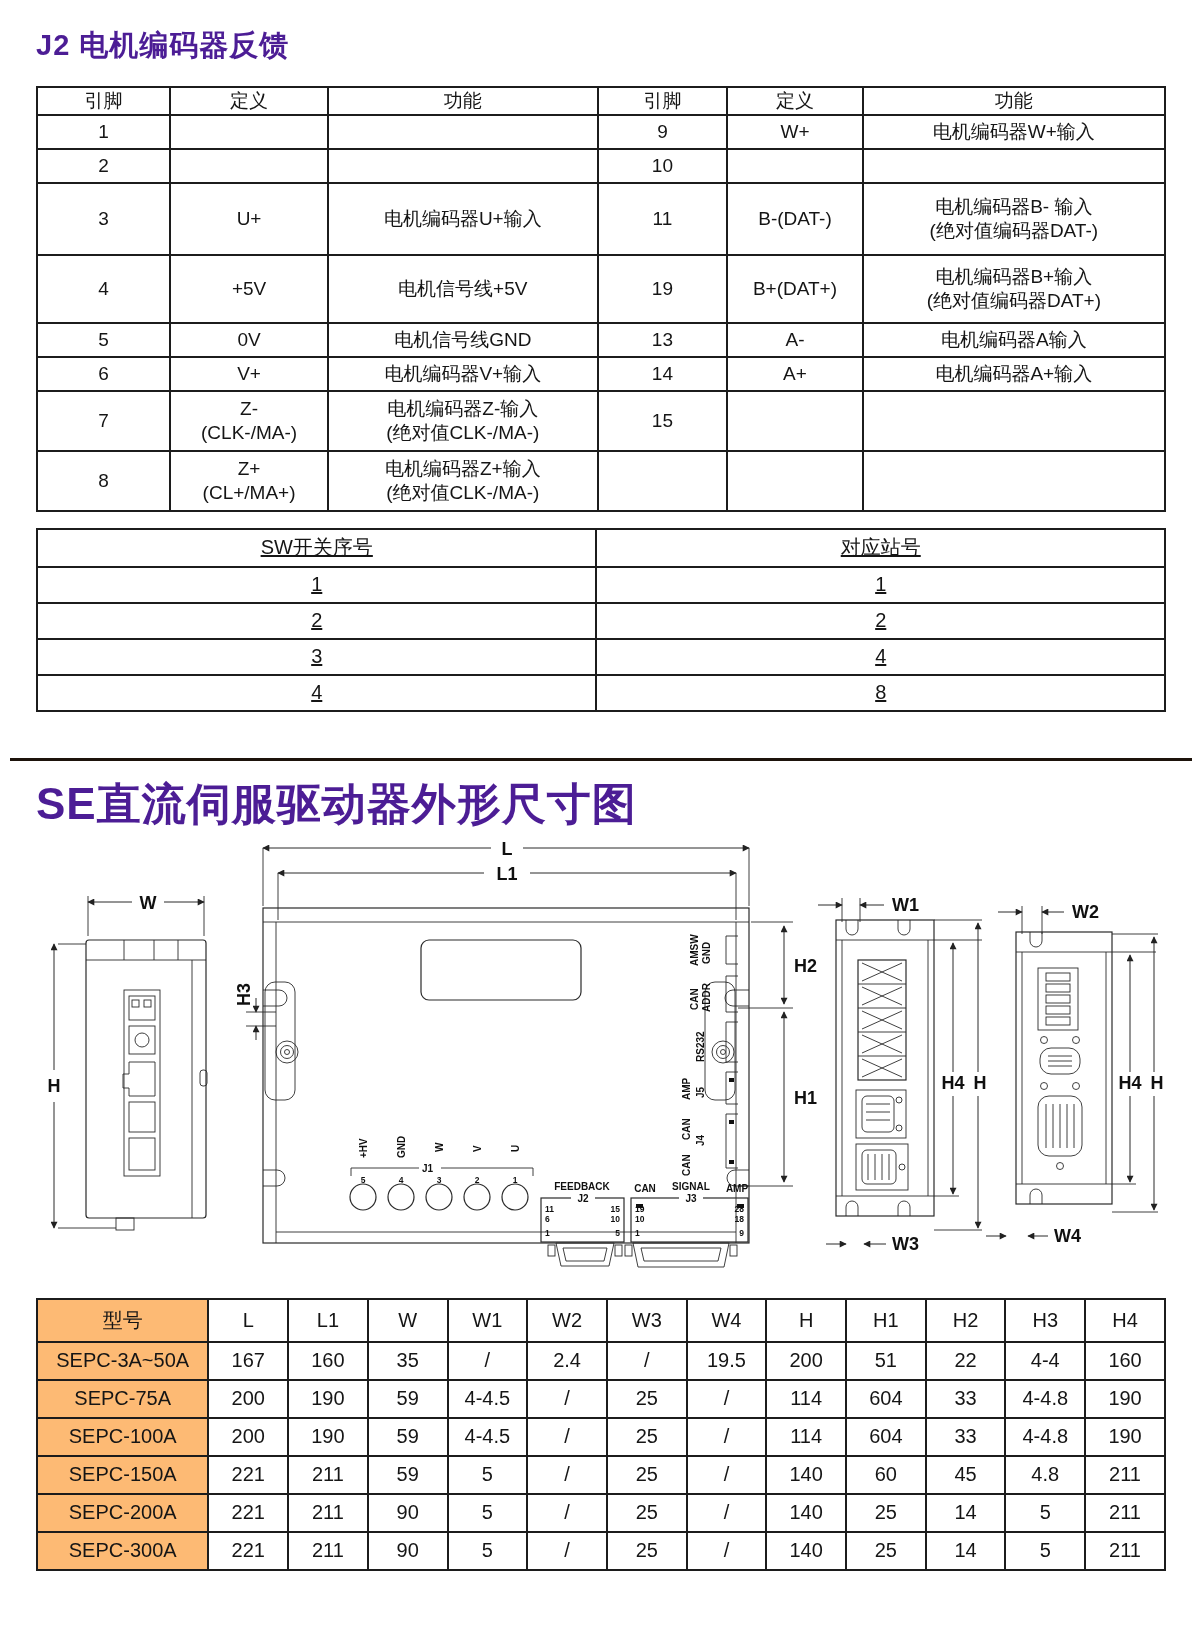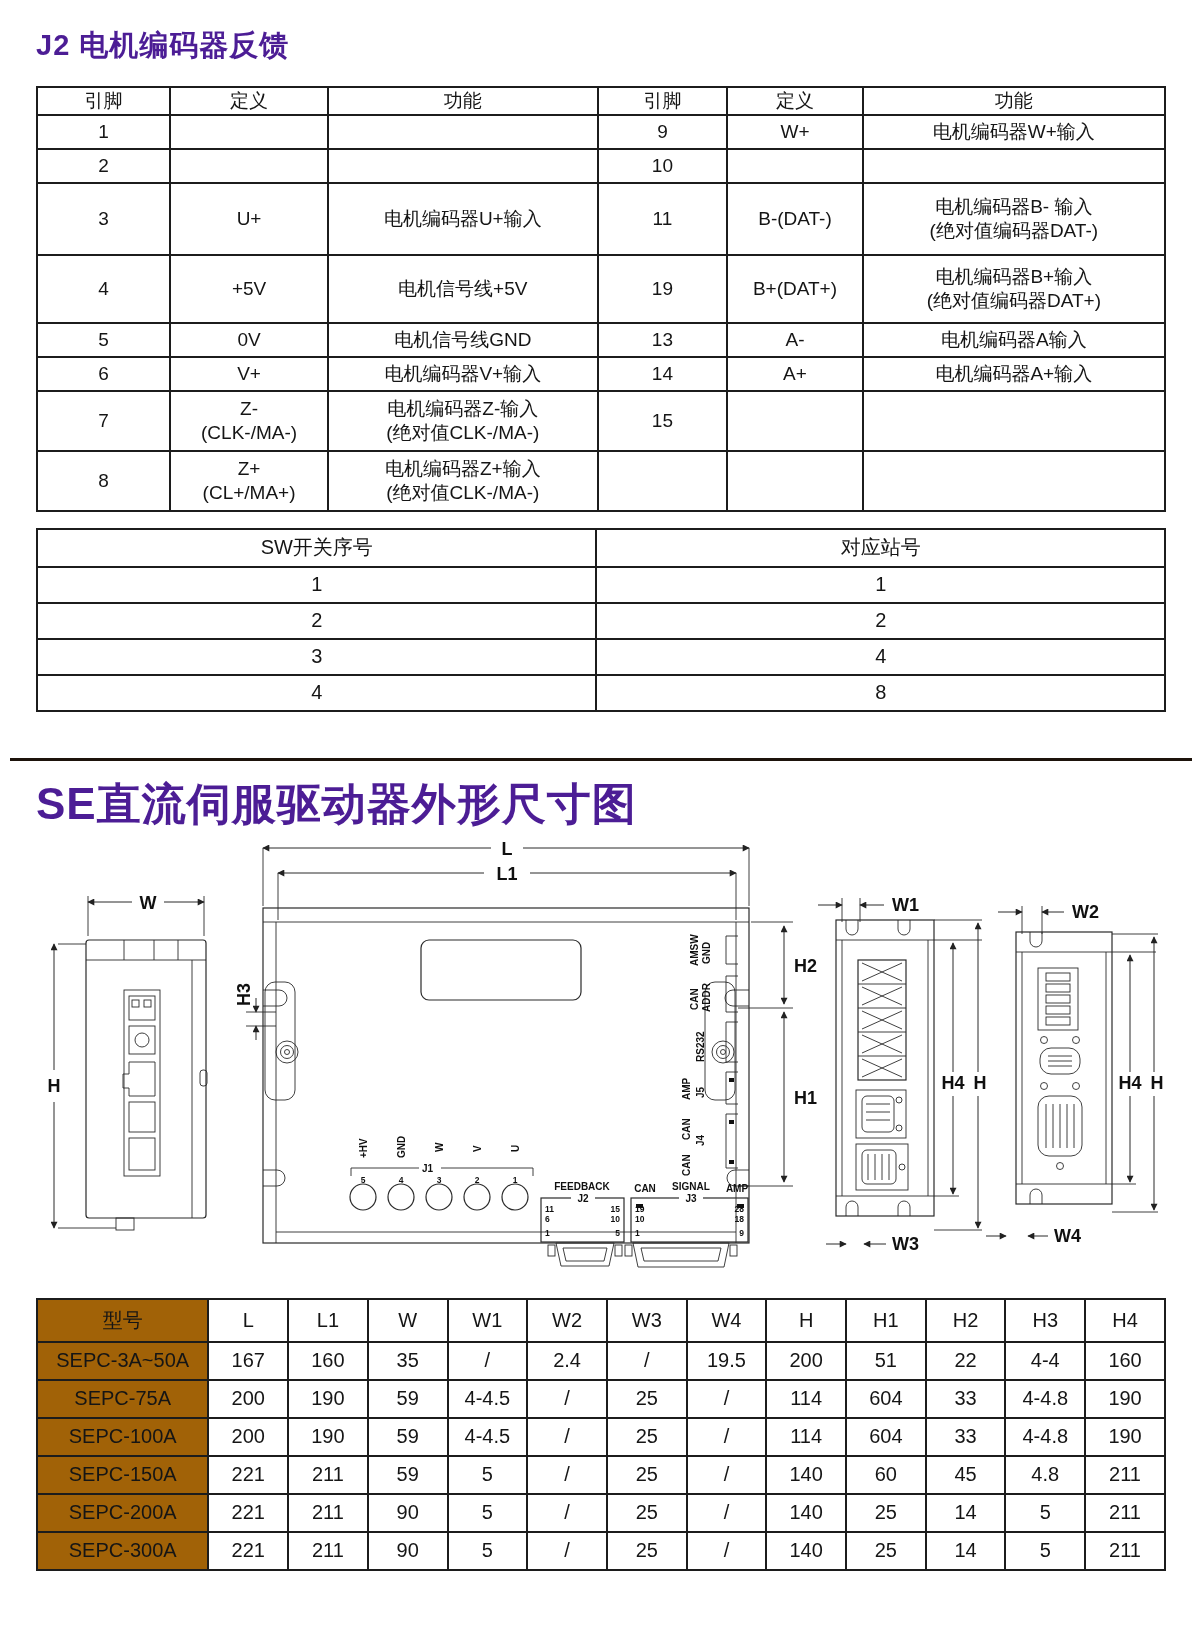--- a/index.html
+++ b/index.html
@@ -18,41 +18,41 @@
   #pin-table { margin-top:20px; }
   #pin-table th, #pin-table td { font-size:19px; line-height:1.25; }
   #pin-table thead tr { height:24px; }
   #pin-table tbody tr:nth-child(1), #pin-table tbody tr:nth-child(2),
   #pin-table tbody tr:nth-child(5), #pin-table tbody tr:nth-child(6) { height:34px; }
   #pin-table tbody tr:nth-child(3) { height:72px; }
   #pin-table tbody tr:nth-child(4) { height:68px; }
   #pin-table tbody tr:nth-child(7), #pin-table tbody tr:nth-child(8) { height:60px; }
 
   #sw-table { margin-top:16px; }
-  #sw-table th, #sw-table td { font-size:20px; }
+  #sw-table th, #sw-table td { font-size:20px;text-decoration:underline; }
   #sw-table thead tr { height:38px; }
   #sw-table tbody tr { height:36px; }
 
   .divider { margin-top:46px; margin-left:-26px; width:1182px; height:3px; background:#1d130b; }
 
   #diagram-wrap { margin-top:6px; }
   svg { display:block; }
   .ln { fill:none; stroke:#2a2a2a; stroke-width:1.2; }
   .thin { fill:none; stroke:#2a2a2a; stroke-width:0.9; }
   .dim { fill:none; stroke:#2a2a2a; stroke-width:1; }
   .dimtxt { font-size:18px; font-weight:600; fill:#101010; font-family:"Liberation Sans",sans-serif; }
   .smalltxt { font-size:10px; font-weight:700; fill:#101010; font-family:"Liberation Sans",sans-serif; }
   .pintxt { font-size:8.5px; font-weight:700; fill:#101010; font-family:"Liberation Sans",sans-serif; }
   .mark { fill:#101010; stroke:none; }
 
   #dim-table { margin-top:8px; }
   #dim-table th, #dim-table td { font-size:20px; }
   #dim-table thead tr { height:43px; }
   #dim-table tbody tr { height:38px; }
-  #dim-table th:first-child, #dim-table td:first-child { background:#a16207; }
+  #dim-table th:first-child, #dim-table td:first-child { background:#fdba74; }
 </style>
 </head>
 <body>
 
 <div class="page">
 
   <h1 class="sec h-blue">J2 电机编码器反馈</h1>
 
   <table id="pin-table">
     <colgroup>

